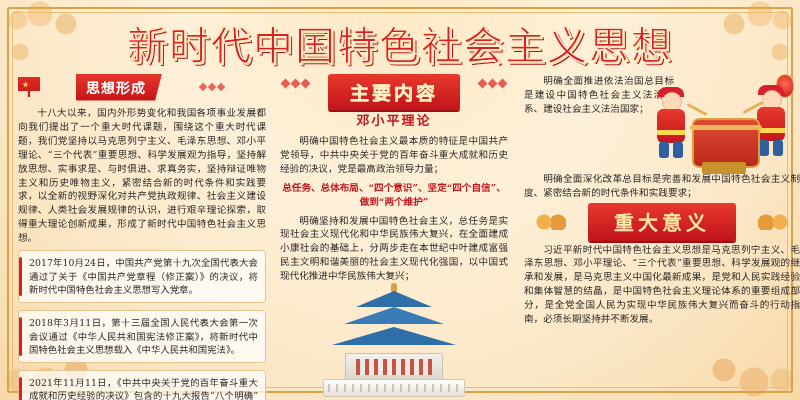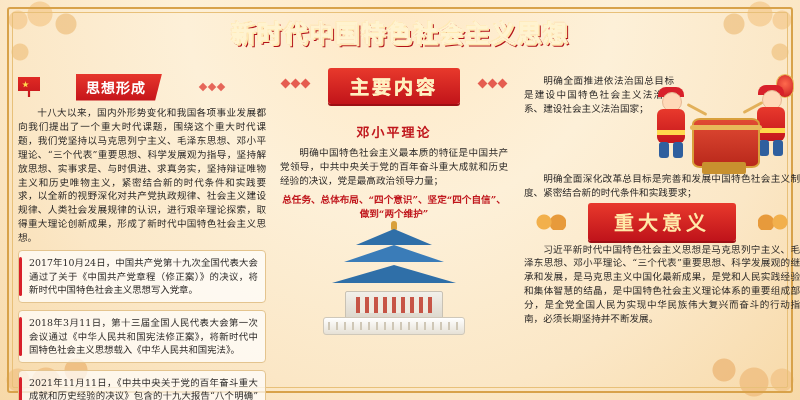--- a/index.html
+++ b/index.html
@@ -48,21 +48,21 @@
     border:1px solid #e8c079;border-radius:2px;
   }
 
   
   .title-wrap{
     position:absolute;left:0;right:0;top:14px;height:56px;text-align:center;
   }
   .main-title{
     display:inline-block;
     font-family:"DejaVu Serif","Liberation Serif",serif;
-    font-weight:bold;font-size:24px;letter-spacing:2px;
+    font-weight:normal;font-size:40px;letter-spacing:2px;
     color:#d8202a;
     text-shadow:
       2px 2px 0 #ffe9b0,
       -1px -1px 0 #ffe9b0,
       3px 3px 0 #b3121a;
     -webkit-text-stroke:1px #fff3cf;
   }
 
   
   .cols{position:absolute;left:18px;right:18px;top:74px;bottom:14px;}
@@ -118,21 +118,21 @@
     font-size:9.4px;line-height:1.45;color:#2d2a28;text-align:justify;
     font-family:"DejaVu Serif","Liberation Serif",serif;
   }
   .tl-card::before{
     content:"";position:absolute;left:0;top:6px;bottom:6px;width:3px;
     background:#d8202a;border-radius:2px;
   }
 
   
   .banner{
-    position:relative;height:30px;margin-bottom:18px;display:flex;align-items:flex-end;justify-content:center;
+    position:relative;height:30px;margin-bottom:6px;display:flex;align-items:flex-start;justify-content:center;
   }
   .banner .plate{
     background:linear-gradient(180deg,#e8392c,#c1141a);
     color:#ffe9a8;font-weight:bold;font-size:19px;letter-spacing:3px;
     padding:4px 22px 5px;border-radius:3px;
     font-family:"DejaVu Serif","Liberation Serif",serif;
     box-shadow:0 2px 0 #9d0f14;
     -webkit-text-stroke:.4px #fff1c4;
   }
   .banner .sq{position:absolute;top:6px;display:flex;gap:3px;}
@@ -267,20 +267,21 @@
         <span class="plate">主要内容</span>
         <span class="sq r">
             <i></i>
             <i></i>
             <i></i>
           </span>
       </div>
       <div class="subhead">邓小平理论</div>
       <p class="para">明确中国特色社会主义最本质的特征是中国共产党领导，中共中央关于党的百年奋斗重大成就和历史经验的决议，党是最高政治领导力量；</p>
       <p class="para center-hl">总任务、总体布局、“四个意识”、坚定“四个自信”、做到“两个维护”</p>
+      <p class="para">明确坚持和发展中国特色社会主义，总任务是实现社会主义现代化和中华民族伟大复兴，在全面建成小康社会的基础上，分两步走在本世纪中叶建成富强民主文明和谐美丽的社会主义现代化强国，以中国式现代化推进中华民族伟大复兴；</p>
 
       <div class="temple">
         <span class="finial"></span>
         <span class="roof r1"></span>
         <span class="roof r2"></span>
         <span class="roof r3"></span>
         <span class="body"></span>
         <span class="base"></span>
       </div>
     </div>

